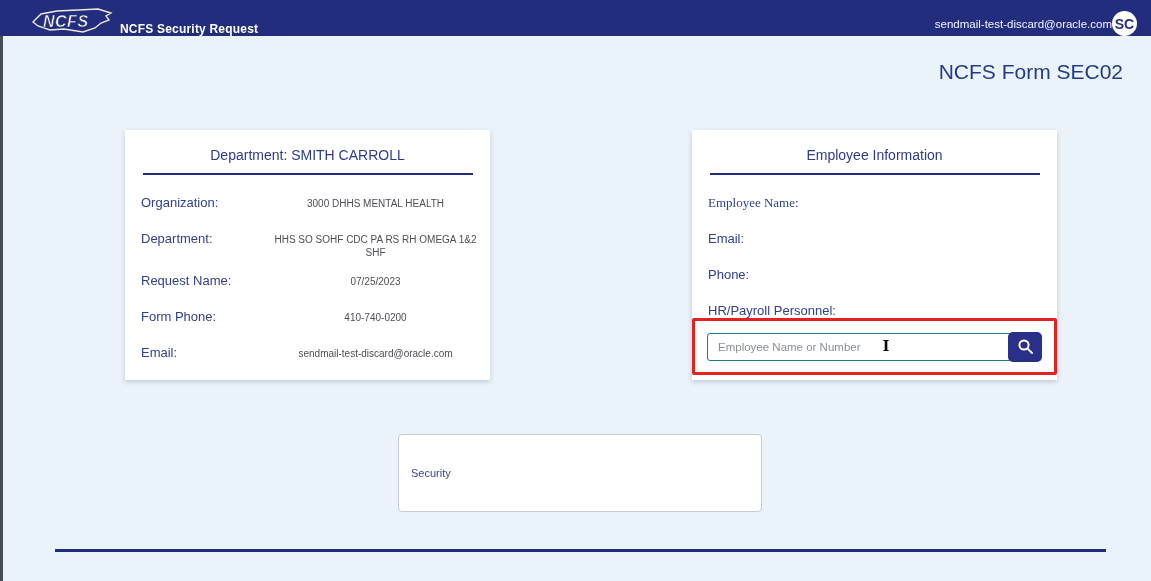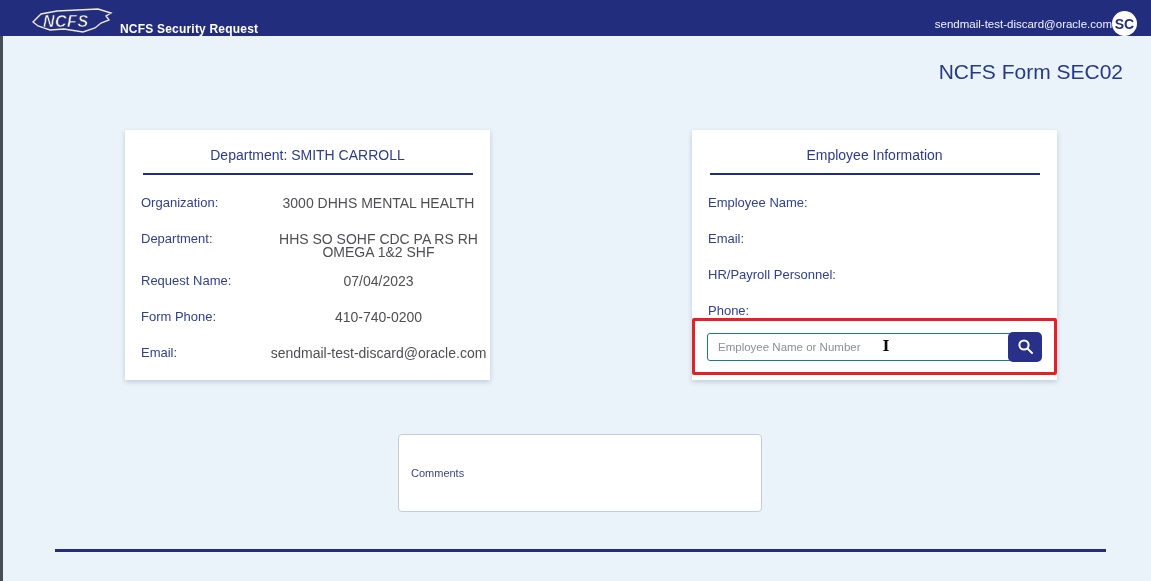--- a/index.html
+++ b/index.html
@@ -61,32 +61,32 @@
   .card.requestor { left: 125px; }
   .card.employee  { left: 670px; margin-left: 22px; }
   .card-title {
     text-align: center; padding-top: 17px;
     font-size: 14px; color: #2c3c8c;
   }
   .card-rule {
     height: 2px; background: #232d7e;
     margin: 10px 17px 0 18px;
   }
-  .card-body { padding: 20px 2px 0 16px; }
+  .card-body { padding: 20px 8px 0 16px; }
   .field-row {
     display: flex; align-items: flex-start;
     margin-bottom: 14px; min-height: 22px;
   }
   .field-label {
     width: 128px; flex: none;
     font-size: 13px; color: #31418f; line-height: 16px;
   }
   .field-value {
     flex: 1; text-align: center;
-    font-size: 14px; color: #4e4f55; line-height: 13px;
+    font-size: 10px; color: #4e4f55; line-height: 13px;
     padding-top: 2px;
   }
   .employee .field-row { margin-bottom: 14px; }
   
   .highlight-box {
     position: absolute; left: 0px; top: 188px; width: 365px; height: 57px;
     border: 3px solid #e42320; border-radius: 2px;
     display: flex; align-items: center;
     padding: 10px 12px;
     background: transparent;
@@ -162,64 +162,64 @@
       <div class="field-row">
         <span class="field-label">Organization:</span>
         <span class="field-value">3000 DHHS MENTAL HEALTH</span>
       </div>
       <div class="field-row">
         <span class="field-label">Department:</span>
         <span class="field-value" style="max-width:222px;">HHS SO SOHF CDC PA RS RH OMEGA 1&amp;2 SHF</span>
       </div>
       <div class="field-row">
         <span class="field-label">Request Name:</span>
-        <span class="field-value">07/04/2023</span>
+        <span class="field-value">07/25/2023</span>
       </div>
       <div class="field-row">
         <span class="field-label">Form Phone:</span>
         <span class="field-value">410-740-0200</span>
       </div>
       <div class="field-row">
         <span class="field-label">Email:</span>
         <span class="field-value">sendmail-test-discard@oracle.com</span>
       </div>
     </div>
   </div>
 
   <div class="card employee">
     <div class="card-title">Employee Information</div>
     <div class="card-rule"></div>
     <div class="card-body">
       <div class="field-row">
-        <span class="field-label" style="width:200px;">Employee Name:</span>
+        <span class="field-label" style="width:200px;font-family:Liberation Serif, serif;">Employee Name:</span>
       </div>
       <div class="field-row">
         <span class="field-label" style="width:200px;">Email:</span>
       </div>
       <div class="field-row">
+        <span class="field-label" style="width:200px;">Phone:</span>
+      </div>
+      <div class="field-row">
         <span class="field-label" style="width:200px;">HR/Payroll Personnel:</span>
-      </div>
-      <div class="field-row">
-        <span class="field-label" style="width:200px;">Phone:</span>
       </div>
     </div>
 
     <div class="highlight-box">
       <div class="search-input-wrap">
         <input class="search-input" type="text" placeholder="Employee Name or Number" style="">
         <span class="ibeam-cursor">I</span>
       </div>
       <button class="search-button">
         <svg width="17" height="17" viewBox="0 0 17 17">
           <circle cx="7" cy="7" r="4.6" fill="none" stroke="#ffffff" stroke-width="2"></circle>
           <line x1="10.6" y1="10.6" x2="15" y2="15" stroke="#ffffff" stroke-width="2" stroke-linecap="round"></line>
         </svg>
       </button>
     </div>
   </div>
 
   <div class="comments-box">
-    <span class="comments-label">Comments</span>
+    <span class="comments-label">Security</span>
   </div>
 
   <div class="footer-divider"></div>
 
 </div>
 
 </body></html>

